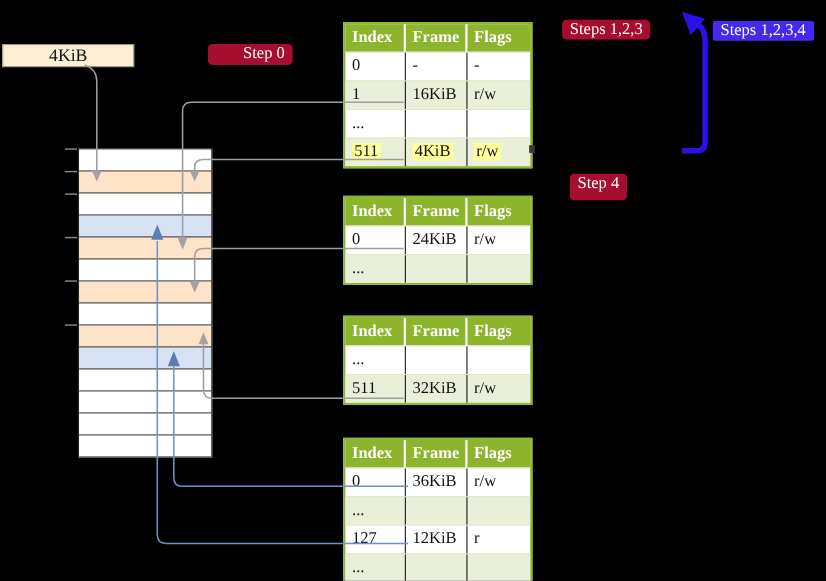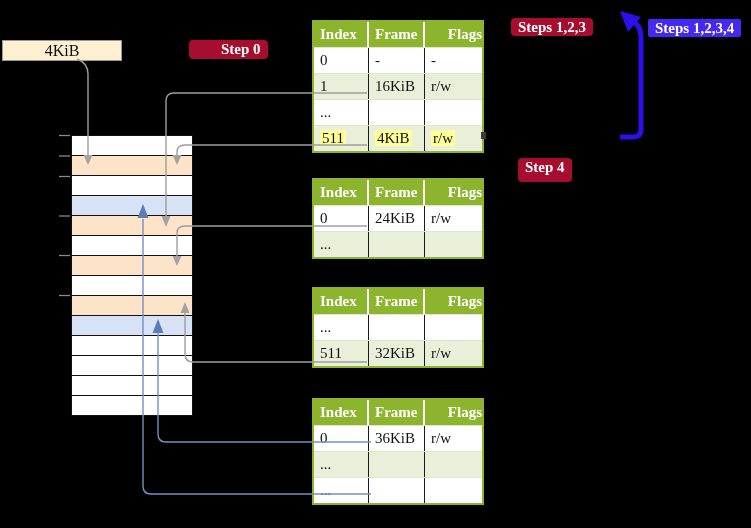--- a/index.html
+++ b/index.html
@@ -9,21 +9,21 @@
   }
   
   .pagesize-box{
     position:absolute;left:2px;top:40px;width:118px;height:19px;
     background:#fcefd2;border:1px solid #9a9a8a;
     text-align:center;line-height:19px;font-size:16px;color:#111;
   }
   
   .badge{
     position:absolute;color:#fff;font-size:15px;line-height:18px;
-    padding:0 7px;border-radius:4px;white-space:nowrap;font-weight:bold;
+    padding:0 7px;border-radius:4px;white-space:nowrap;
   }
   .badge.red{background:#a60d2f;}
   .badge.blue{background:#4629f0;border-radius:2px;}
   #badge-step0{left:189px;top:40px;height:19px;line-height:19px;padding-left:32px;}
   #badge-steps123{left:511px;top:18px;height:18px;}
   #badge-steps1234{left:648px;top:19px;height:18px;}
   #badge-step4{left:518px;top:158px;height:24px;}
   
   .memcol{
     position:absolute;left:71px;top:135px;width:120px;
@@ -36,21 +36,21 @@
   
   .ptable{
     position:absolute;left:312px;width:168px;
     border:2px solid #8cb42c;background:#fff;
   }
   .hrow{display:grid;grid-template-columns:55px 56px 1fr;background:#8cb42c;font-family:Liberation Serif, serif;}
   .hcell{
     color:#fff;font-weight:bold;font-size:15px;line-height:25px;height:25px;
     padding:0 0 0 6px;border-right:2px solid #fdfdf6;
   }
-  .hcell:last-child{border-right:none;text-align:right;}
+  .hcell:last-child{border-right:none;}
   .brow{display:grid;grid-template-columns:55px 56px 1fr;border-top:1px solid #dfe8c4;}
   .brow:nth-child(odd){background:#e9efd9;}  
   .bcell{
     font-size:15px;line-height:25px;height:25px;padding:0 0 0 6px;
     border-right:1px solid #1a1a1a;color:#111;white-space:nowrap;overflow:hidden;
   }
   .bcell:last-child{border-right:none;}
   .hl{background:#ffff99;padding:0 2px;}
   #ptable1{top:20px;}
   #ptable2{top:178px;}
@@ -160,20 +160,25 @@
     </div>
     <div class="brow">
       <div class="bcell">0</div>
       <div class="bcell">36KiB</div>
       <div class="bcell">r/w</div>
     </div>
     <div class="brow">
       <div class="bcell">...</div>
       <div class="bcell"></div>
       <div class="bcell"></div>
+    </div>
+    <div class="brow">
+      <div class="bcell">127</div>
+      <div class="bcell">12KiB</div>
+      <div class="bcell">r</div>
     </div>
     <div class="brow">
       <div class="bcell">...</div>
       <div class="bcell"></div>
       <div class="bcell"></div>
     </div>
   </div>
 
   <svg id="overlay" width="751" height="528" viewBox="0 0 751 528">
 

